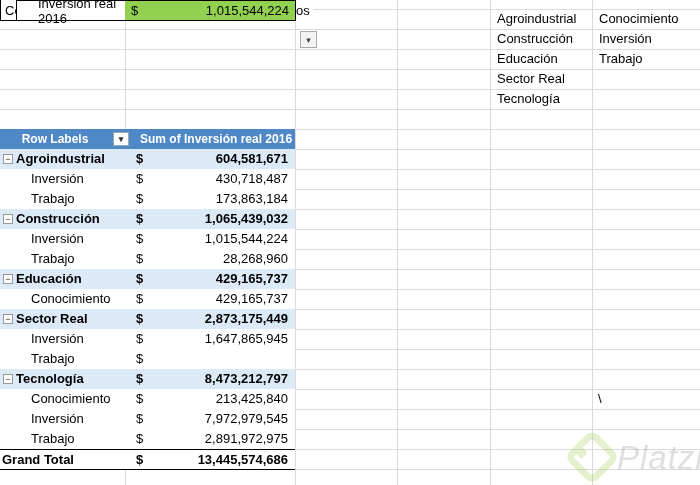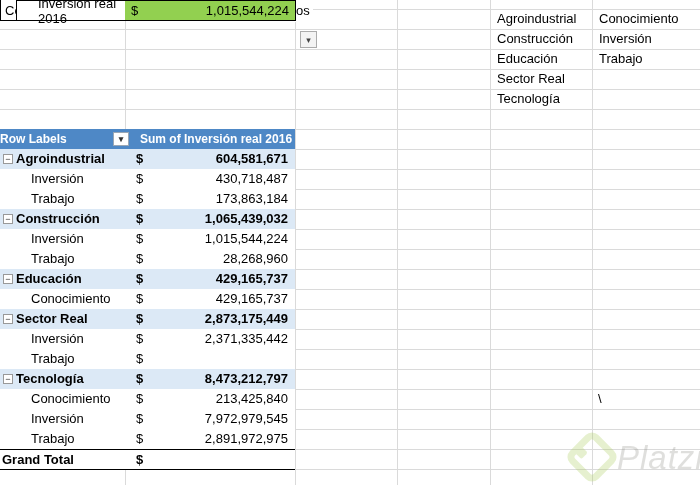--- a/index.html
+++ b/index.html
@@ -39,21 +39,21 @@
   #list-intenciones{ left:599px; }
   .reflist div{ height:20px; line-height:20px; }
 
   #stray-cell{ position:absolute; left:598px; top:389px; height:20px; line-height:20px; }
 
   
   #pivot{ position:absolute; left:0; top:129px; width:295px; background:#fff; }
   #pivot-header{
     position:relative; height:20px; background:#4E88C6; color:#fff; font-weight:bold; font-size:12px;
   }
-  #ph-rowlabels{ position:absolute; left:0; top:0; width:110px; height:20px; line-height:20px; text-align:left; }
+  #ph-rowlabels{ position:absolute; left:0; top:0; width:110px; height:20px; line-height:20px; text-align:center; }
   #ph-dd{ left:113px; top:3px; width:16px; height:14px; background:#fff; border:1px solid #9aa7b5; color:#333; }
   #ph-sum{ position:absolute; left:140px; top:0; height:20px; line-height:20px; }
 
   .prow{ display:flex; height:20px; line-height:20px; }
   .prow .pl{ width:125px; display:flex; align-items:center; }
   .prow .pv{ width:170px; display:flex; justify-content:space-between; }
   .prow .cur{ padding-left:11px; }
   .prow .val{ padding-right:7px; }
   .prow.g{ background:#DCE9F6; font-weight:bold; }
   .prow.g .pl{ padding-left:3px; }
@@ -212,21 +212,21 @@
           <span class="cur">$</span>
           <span class="val">2,873,175,449</span>
         </span>
     </div>
     <div class="prow s">
       <span class="pl">
           <span>Inversión</span>
         </span>
       <span class="pv">
           <span class="cur">$</span>
-          <span class="val">2,371,335,442</span>
+          <span class="val">1,647,865,945</span>
         </span>
     </div>
     <div class="prow s">
       <span class="pl">
           <span>Trabajo</span>
         </span>
       <span class="pv">
           <span class="cur">$</span>
         </span>
     </div>
@@ -266,20 +266,21 @@
           <span class="cur">$</span>
           <span class="val">2,891,972,975</span>
         </span>
     </div>
     <div class="prow t">
       <span class="pl">
           <span>Grand Total</span>
         </span>
       <span class="pv">
           <span class="cur">$</span>
+          <span class="val">13,445,574,686</span>
         </span>
     </div>
   </div>
 
   <div id="watermark">
     <div id="wm-diamond">
         <span id="wm-dot"></span>
       </div>
     <div id="wm-text">Platzi</div>
   </div>

